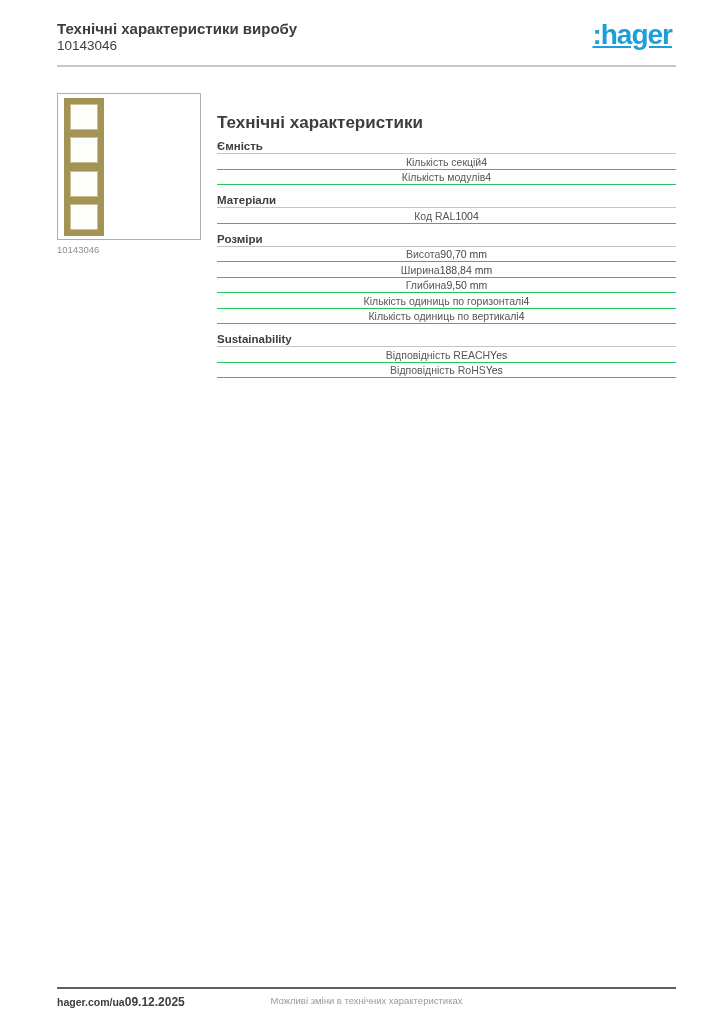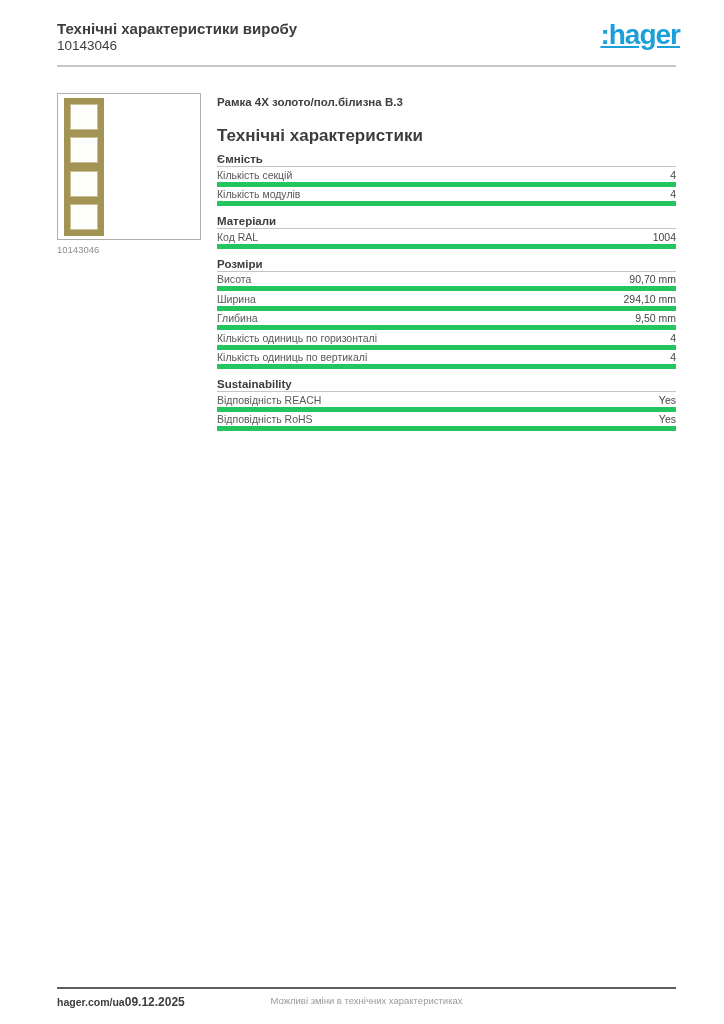--- a/index.html
+++ b/index.html
@@ -13,21 +13,21 @@
     width: 724px;
     height: 1024px;
     background: #ffffff;
     overflow: hidden;
   }
 
   
   .header {
     position: absolute;
     left: 57px;
-    right: 44px;
+    right: 52px;
     top: 20px;
   }
   .page-title {
     font-size: 15px;
     font-weight: bold;
     color: #3d3d3d;
     line-height: 17px;
   }
   .product-id {
     font-size: 13.5px;
@@ -119,24 +119,24 @@
   .section-title {
     font-size: 11.5px;
     font-weight: bold;
     color: #3d3d3d;
     line-height: 12px;
     padding-bottom: 1px;
     border-bottom: 1px solid #c4c4c4;
   }
   .spec-row {
     display: flex;
-    justify-content: space-between;
+    justify-content: center;
     align-items: baseline;
     padding: 1.5px 0 1px 0;
-    border-bottom: 5px solid #22c55e;
+    border-bottom: 1px solid #22c55e;
     font-size: 10.5px;
     line-height: 12px;
   }
   .row-label { color: #585858; }
   .row-value { color: #454545; text-align: right; white-space: nowrap; }
 
   
   .footer-divider {
     position: absolute;
     left: 57px;
@@ -189,21 +189,20 @@
     <div class="gold-frame" style="background: rgb(163, 148, 85);">
       <div class="frame-window"></div>
       <div class="frame-window"></div>
       <div class="frame-window"></div>
       <div class="frame-window"></div>
     </div>
   </div>
   <div class="image-caption">10143046</div>
 
   <div class="spec-col">
-    <div class="product-name">Рамка 4X золото/пол.білизна B.3</div>
     <div class="spec-heading">Технічні характеристики</div>
     <div class="spec-sections">
         <div class="spec-section">
           <div class="section-title">Ємність</div>
           <div class="spec-row">
             <span class="row-label">Кількість секцій</span>
             <span class="row-value">4</span>
           </div>
           <div class="spec-row">
             <span class="row-label">Кількість модулів</span>
@@ -218,21 +217,21 @@
           </div>
         </div>
         <div class="spec-section">
           <div class="section-title">Розміри</div>
           <div class="spec-row">
             <span class="row-label">Висота</span>
             <span class="row-value">90,70 mm</span>
           </div>
           <div class="spec-row">
             <span class="row-label">Ширина</span>
-            <span class="row-value">294,10 mm</span>
+            <span class="row-value">188,84 mm</span>
           </div>
           <div class="spec-row">
             <span class="row-label">Глибина</span>
             <span class="row-value">9,50 mm</span>
           </div>
           <div class="spec-row">
             <span class="row-label">Кількість одиниць по горизонталі</span>
             <span class="row-value">4</span>
           </div>
           <div class="spec-row">

